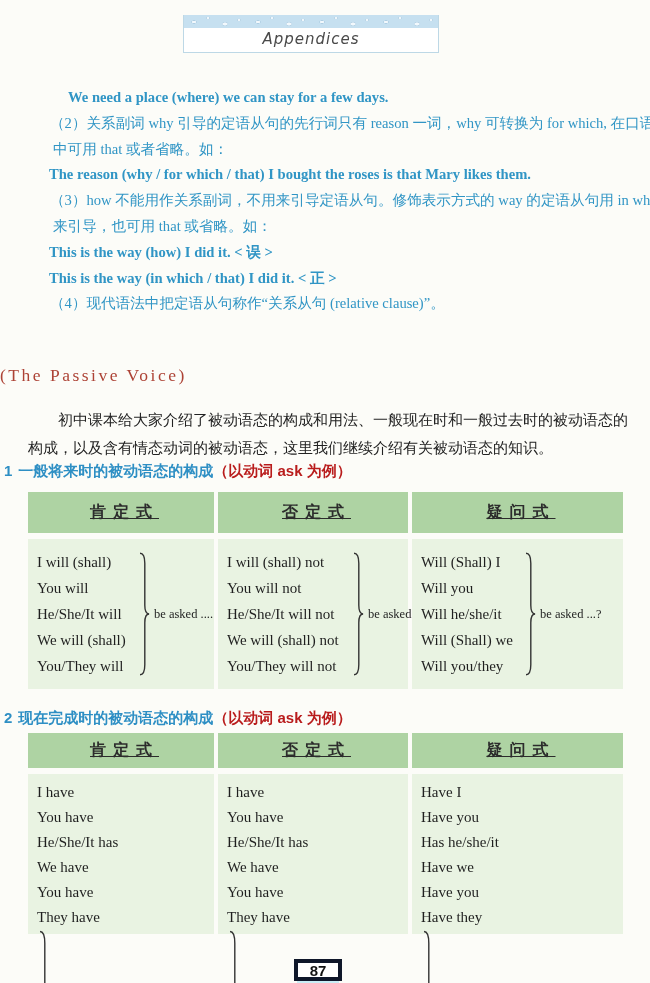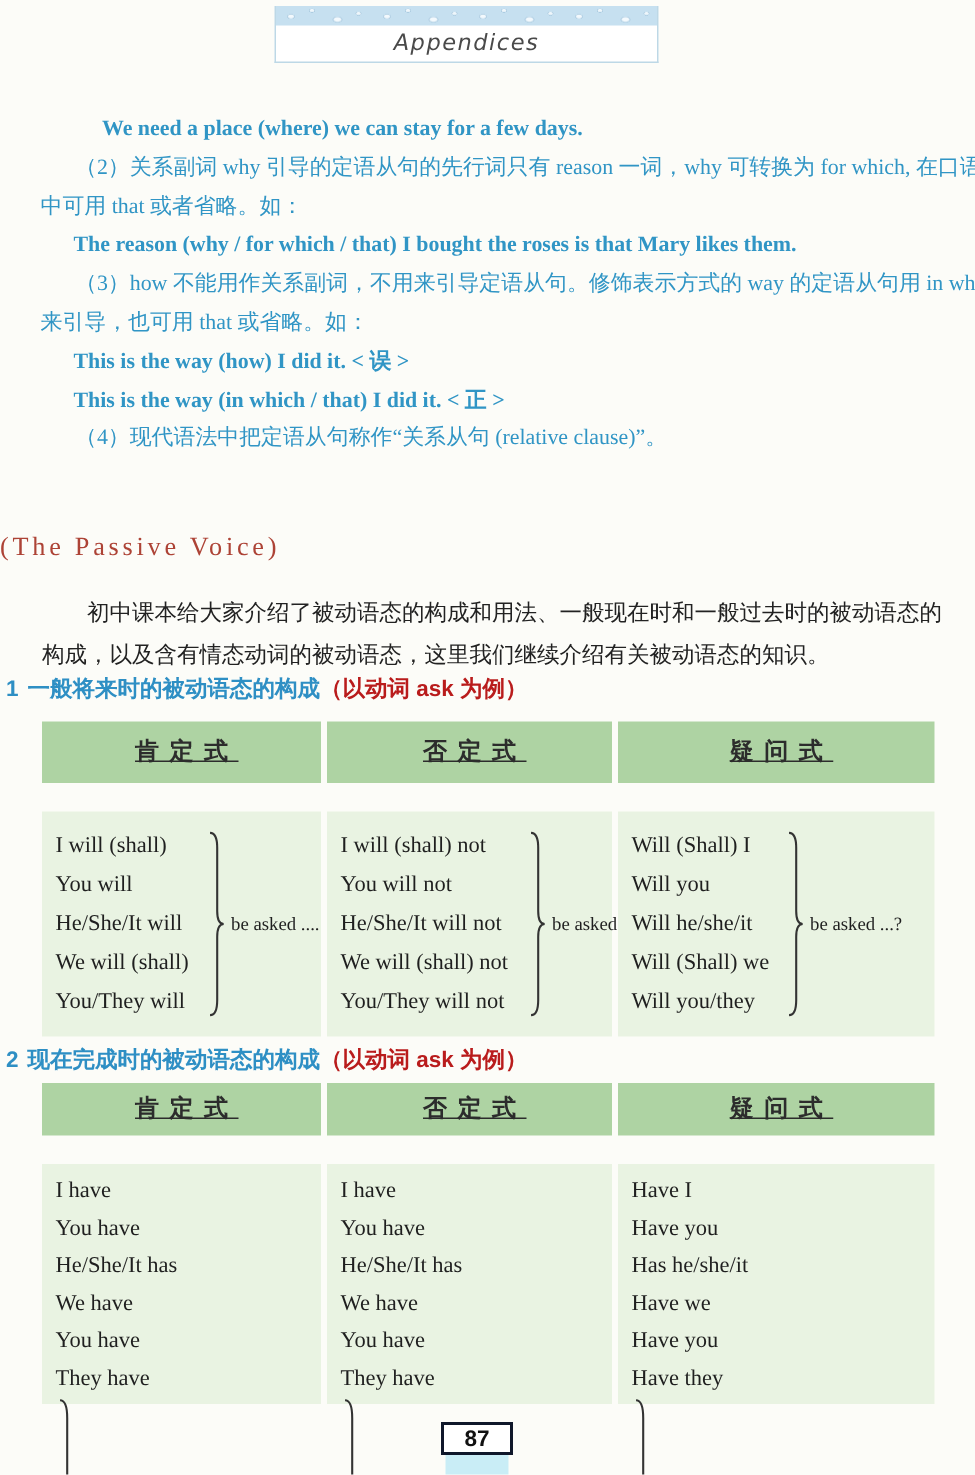--- a/index.html
+++ b/index.html
@@ -3,21 +3,21 @@
 <meta charset="utf-8">
 <style>
   html,body{margin:0;padding:0;}
   body{
     width:650px;height:983px;position:relative;
     background:#fcfcf8;
     font-family:"Liberation Serif", serif;
     color:#262626;
     overflow:hidden;
   }
-  .page{position:absolute;left:0;top:4px;width:650px;height:732px;}
+  .page{position:absolute;left:0;top:15px;width:650px;height:732px;}
 
   
   .banner{
     position:absolute;left:183px;top:0;width:256px;height:38px;
     border:1px solid #bdd8e6;border-top:none;box-sizing:border-box;background:#fff;
   }
   .banner-img{
     height:13px;width:100%;
     background:
       radial-gradient(ellipse 4px 2.5px at 10px 7px, #f3f9fd 40%, #aecde2 62%, rgba(0,0,0,0) 72%),
@@ -32,21 +32,21 @@
     font-size:15px;color:#4a4a4a;letter-spacing:1px;padding-top:2px;
   }
 
   
   .notes{position:absolute;left:0;top:70px;width:650px;
     color:var(--text-blue,#3095c5);font-size:14.6px;white-space:nowrap;}
   .nline{height:25.8px;line-height:25.8px;}
   .ind-a{padding-left:68px;font-weight:bold;}
   .ind-b{padding-left:50px;}
   .ind-ex{padding-left:49px;font-weight:bold;}
-  .ind-c{padding-left:27px;}
+  .ind-c{padding-left:27px;margin-left:26px;}
 
   
   .title-zh{
     position:absolute;left:0;top:310px;width:100%;text-align:center;
     color:var(--title-red,#a63a2c);font-size:25px;font-weight:bold;letter-spacing:5px;
   }
   .title-en{
     position:absolute;left:0;top:350px;width:100%;text-align:left;
     color:#ad4336;font-size:17.5px;letter-spacing:2.5px;
   }
@@ -70,21 +70,21 @@
   .gtable{position:absolute;left:28px;width:595px;}
   .t1{top:477px;} .t2{top:718px;}
   .thead,.tbody{display:flex;gap:4px;}
   .c1{width:186px;} .c2{width:190px;} .c3{width:211px;}
   .th{
     background:var(--table-header-green,#aed3a3);
     display:flex;align-items:center;justify-content:center;
     font-size:16px;font-weight:bold;color:#2c2c2c;letter-spacing:7px;text-indent:7px;text-decoration:underline;
   }
   .t1 .th{height:41px;} .t2 .th{height:35px;}
-  .tbody{margin-top:19px;}
+  .tbody{margin-top:6px;}
   .td{
     background:var(--table-body-green,#e9f3e2);
     display:flex;align-items:stretch;box-sizing:border-box;
     padding-left:9px;font-size:15px;color:#1f1f1f;
   }
   .t1 .td{height:150px;} .t2 .td{height:160px;flex-direction:column;}
   .lines{flex:0 0 auto;}
   .t1 .lines{padding-top:10px;} .t2 .lines{padding-top:6px;}
   .t1 .lines > div{height:26px;line-height:26px;white-space:nowrap;}
   .t2 .lines > div{height:25px;line-height:25px;white-space:nowrap;}
@@ -95,21 +95,21 @@
   .t1 .brace{height:124px;} .t2 .brace{height:148px;}
   .blabel{
     display:flex;align-items:center;margin-left:3px;white-space:nowrap;
     font-size:12.5px;color:#1f1f1f;
   }
   .t2 .c2 .blabel{font-size:11px;}
 
   
   .pagenum-box{
     position:absolute;left:294px;top:944px;width:48px;height:22px;
-    background:#fff;border:2px solid #0f172a;box-sizing:border-box;
+    background:#fff;border:4px solid #0f172a;box-sizing:border-box;
     display:flex;align-items:center;justify-content:center;
     font-family:"Liberation Sans", sans-serif;font-weight:bold;font-size:15px;color:#111;
   }
   .pagenum-tab{
     position:absolute;left:297px;top:966px;width:42px;height:17px;
     background:var(--footer-cyan,#c9edf6);
   }
 </style>
 </head>
 <body>

